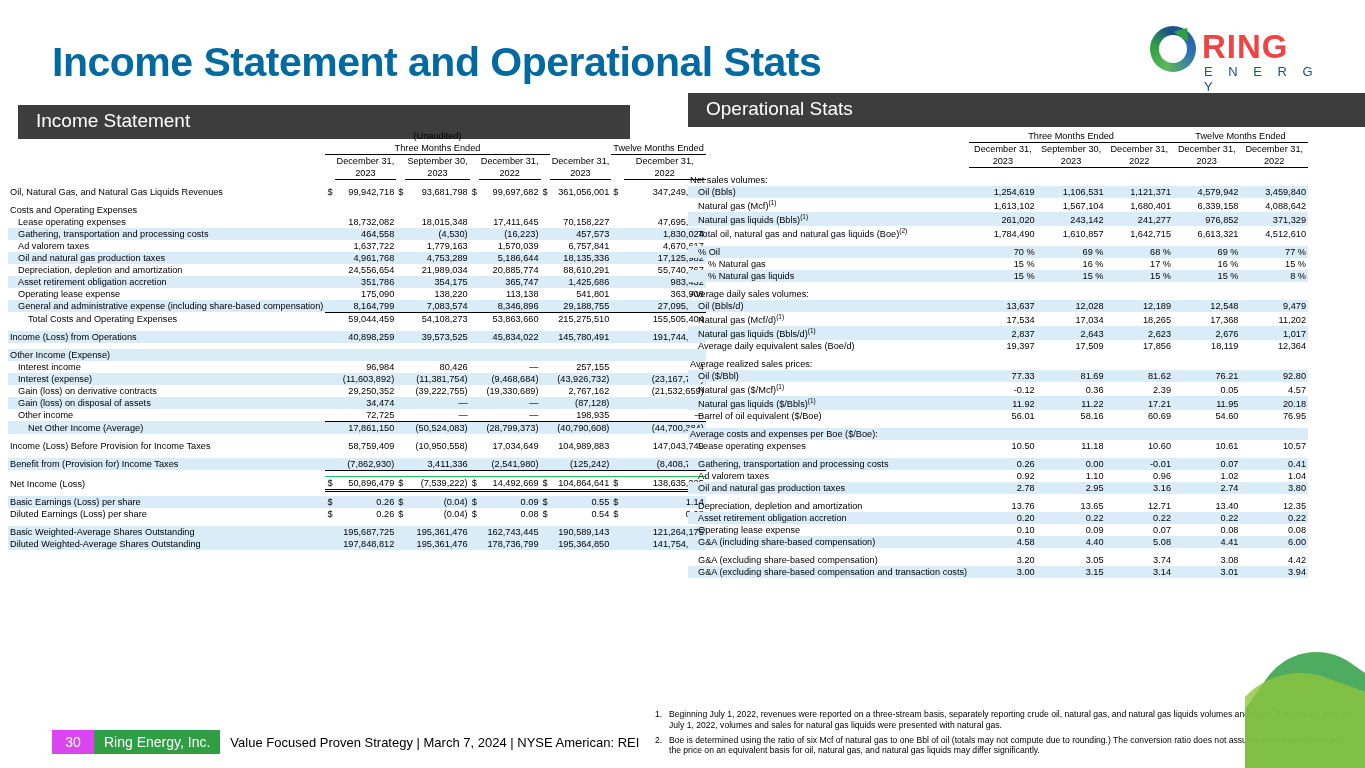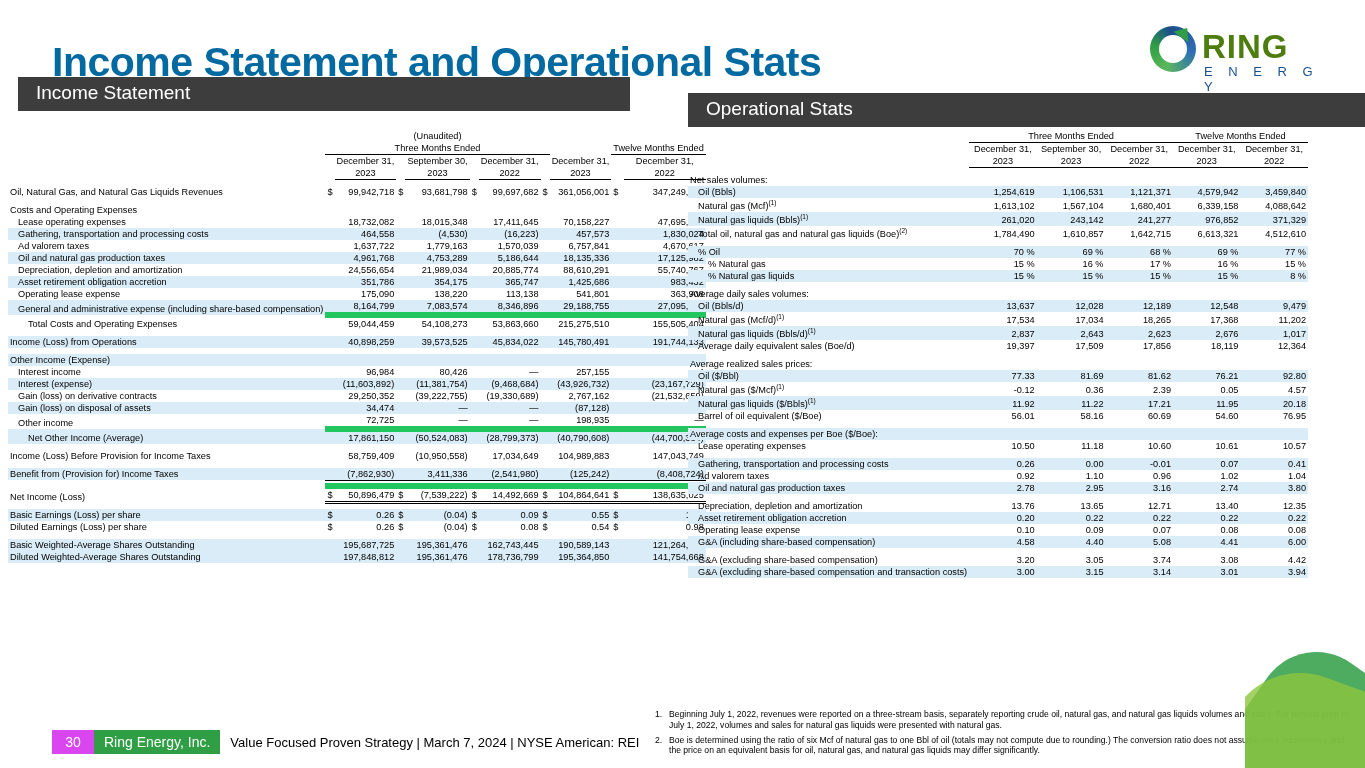--- a/index.html
+++ b/index.html
@@ -30,47 +30,47 @@
     border-radius:50%; background:#fff;
   }
   .logo-arrow {
     position:absolute; left:25px; top:3px;
     width:0;height:0;border-left:9px solid transparent;border-right:9px solid transparent;
     border-bottom:11px solid #2f9e44;
     transform:rotate(35deg);
   }
   .logo-word {
     position:absolute; left:52px; top:4px;
-    font-size:33px; font-weight:bold; color:#4d7c0f; letter-spacing:1px;
+    font-size:33px; font-weight:bold; color:#ef4444; letter-spacing:1px;
   }
   .logo-sub {
     position:absolute; left:54px; top:40px;
     font-size:13px; letter-spacing:6px; color:#1b4f8f;
   }
   
   .sec-header {
     position:absolute; height:34px;
     background:#3d3d3d; color:#ffffff;
     font-size:19px; padding:5px 0 0 18px;
   }
-  #sec-left { left:18px; top:77px; width:612px; }
+  #sec-left { left:18px; top:105px; width:612px; }
   #sec-right { left:688px; top:93px; width:732px; }
 
   .panel { position:absolute; font-size:9.2px; }
   #panel-left { left:8px; top:130px; width:672px; }
   #panel-right { left:688px; top:130px; width:620px; }
 
   table.fin { border-collapse:collapse; width:100%; }
   table.fin td { padding:1px 2px; vertical-align:bottom; white-space:nowrap; }
   .num { text-align:right; }
   .lbl { text-align:left; }
   .shade { background:#d9ecf7; }
   .hdr-grp { text-align:center; font-size:9.2px; }
   .u-single { border-bottom:1px solid #000; }
-  .t-single { border-top:6px solid #22c55e; }
+  .t-single { border-top:1px solid #22c55e; }
   .b-double { border-bottom:3px double #000; }
   .indent1 { padding-left:10px !important; }
   .indent2 { padding-left:20px !important; }
   .spacer td { height:6px; padding:0; }
   .cur { text-align:left; width:10px; }
 
   
   .footer { position:absolute; left:52px; bottom:14px; display:flex; align-items:center; }
   .pg-num {
     width:42px; height:24px; background:#d946ef; color:#fff;

